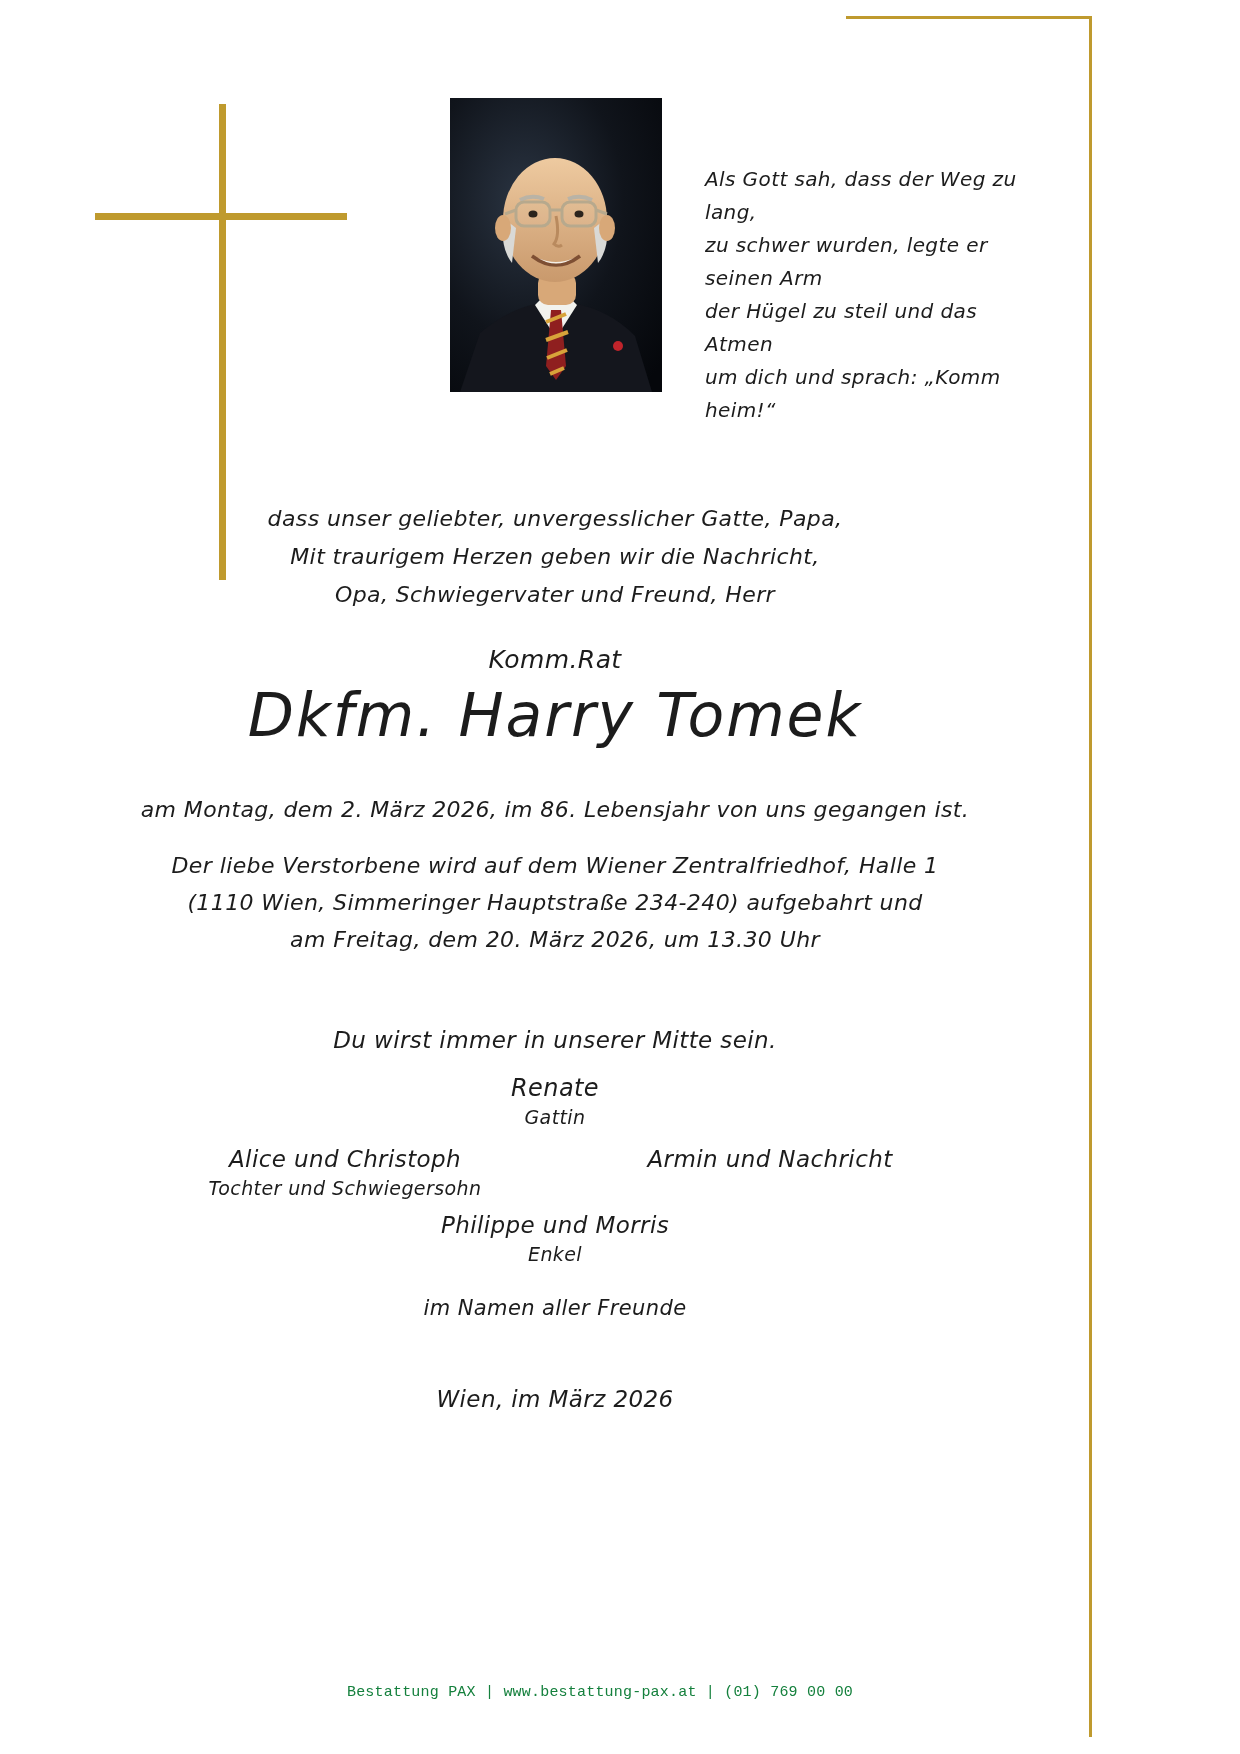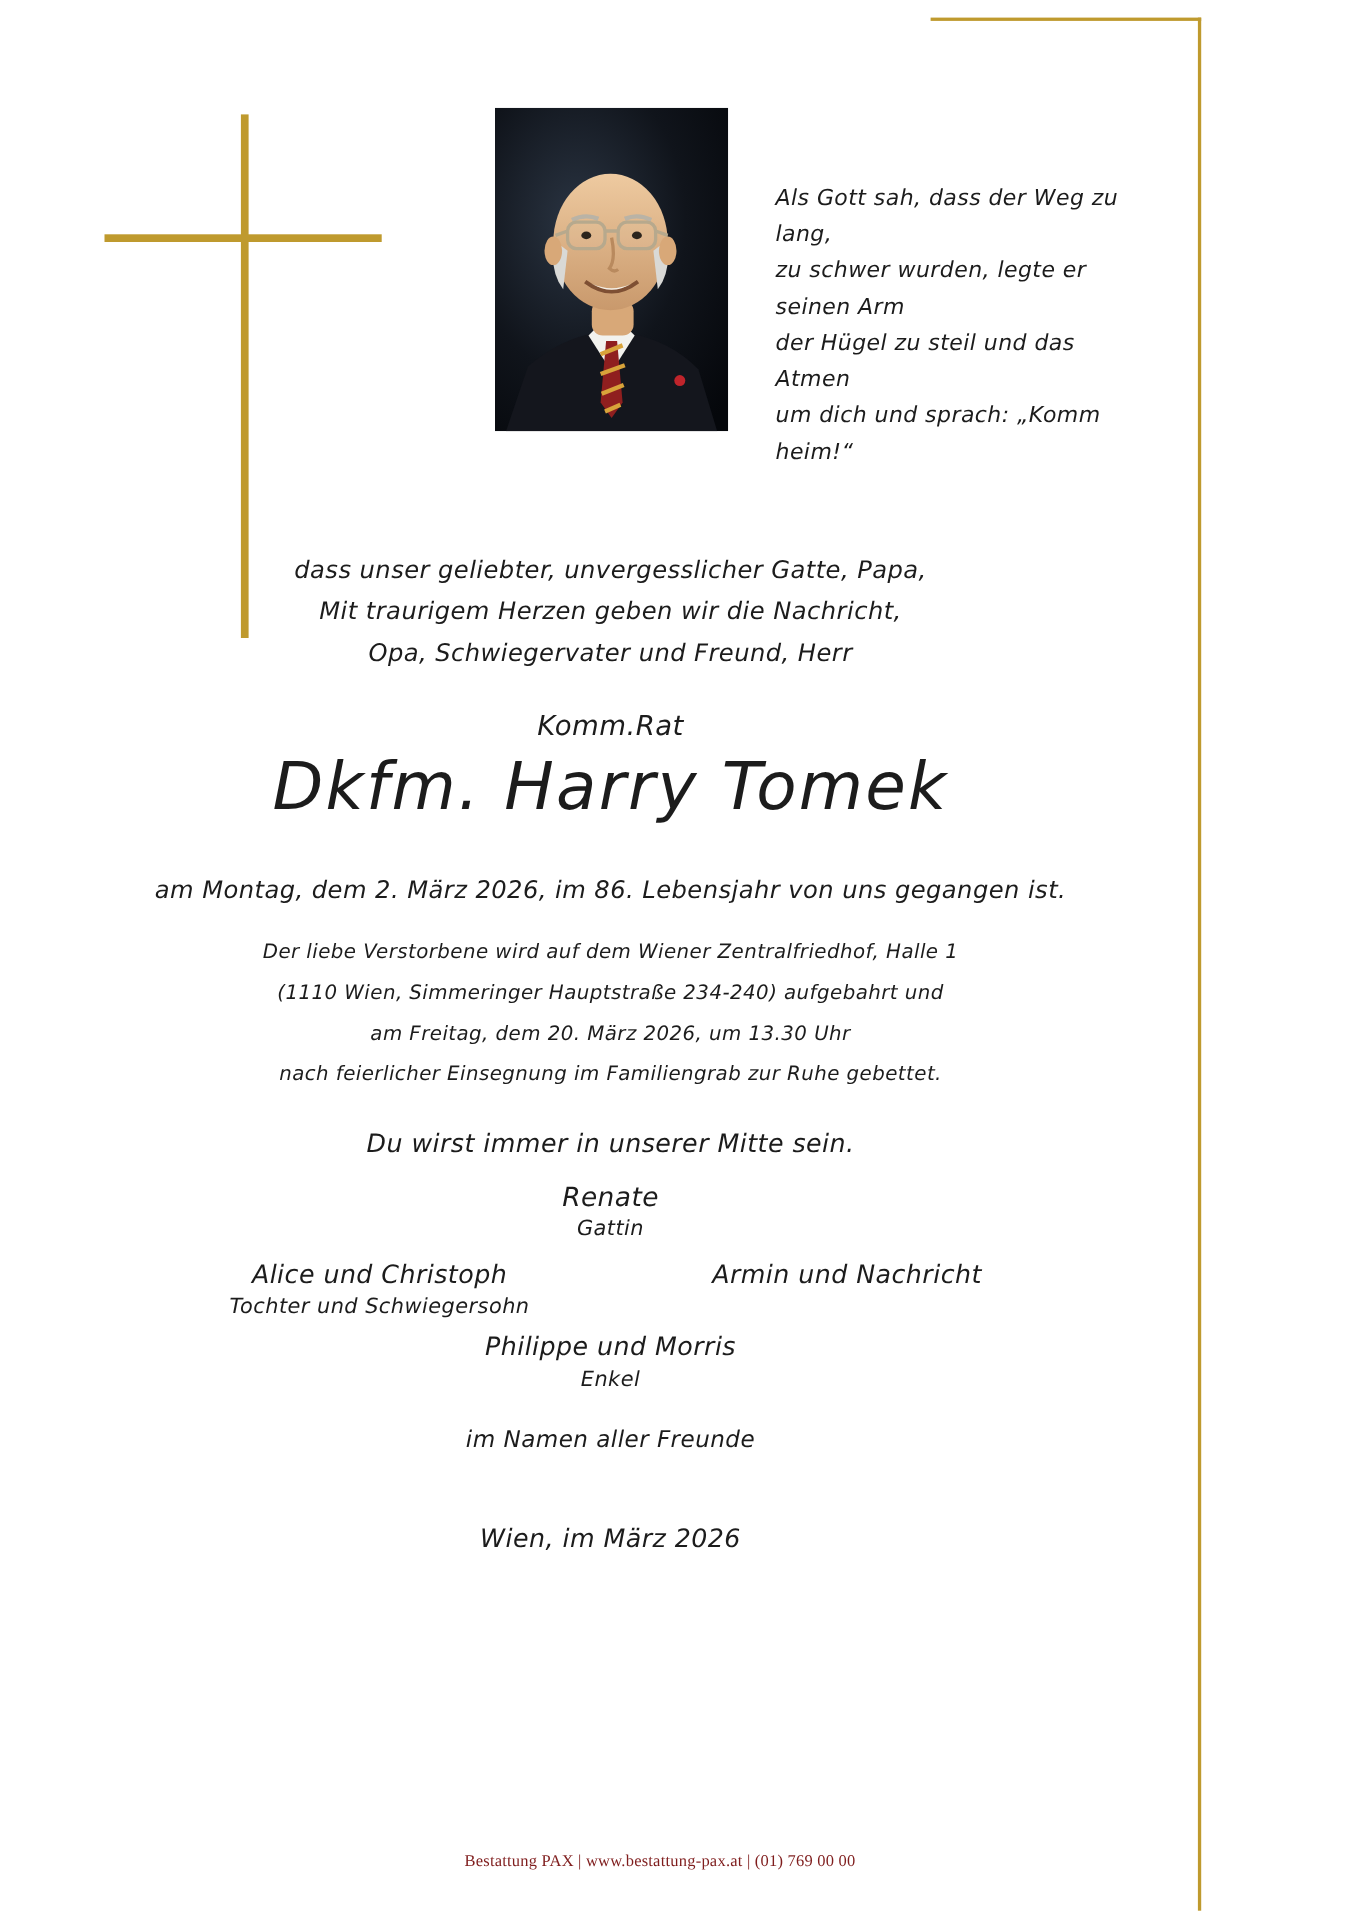--- a/index.html
+++ b/index.html
@@ -24,41 +24,41 @@
   .quote {
     position:absolute; left:705px; top:163px; width:340px;
     font-size:20px; line-height:33px; text-align:left;
   }
   .centerblock { position:absolute; left:0; width:1110px; text-align:center; }
 
   .intro     { top:500px;  font-size:22px; line-height:38px; }
   .honorific { top:645px;  font-size:25px; }
   .bigname   { top:680px;  font-size:60px; letter-spacing:2px; }
   .death     { top:797px;  font-size:22px; }
-  .funeral   { top:847px;  font-size:18px; line-height:37px; }
+  .funeral   { top:847px;  font-size:22px; line-height:37px; }
   .farewell  { top:1027px; font-size:23px; }
 
   .widow      { top:1072px; }
   .widow .nm  { font-size:24px; line-height:32px; }
   .widow .rl  { font-size:19px; line-height:26px; }
 
   .mcol { position:absolute; text-align:center; }
   .mcol .nm { font-size:23px; line-height:31px; }
   .mcol .rl { font-size:19px; line-height:26px; }
   .col-left  { left:180px; top:1144px; width:330px; }
   .col-right { left:600px; top:1144px; width:340px; }
   .col-mid   { left:0;     top:1210px; width:1110px; }
 
   .friends   { top:1296px; font-size:21px; }
   .placedate { top:1386px; font-size:23px; }
 
   .footer {
     position:absolute; left:0; top:1684px; width:1200px; text-align:center;
-    font-family:Liberation Serif, serif; font-size:15px; font-style:normal;
-    letter-spacing:0.2px; color:#7f1d1d;
+    font-family:Liberation Mono, monospace; font-size:15px; font-style:normal;
+    letter-spacing:0.2px; color:#15803d;
   }
 </style>
 </head>
 <body>
 
 <div class="page">
 
   <div class="gold goldline-top"></div>
   <div class="gold goldline-right"></div>
 
@@ -142,21 +142,20 @@
 
   <div class="centerblock honorific script">Komm.Rat</div>
   <div class="centerblock bigname script">Dkfm. Harry Tomek</div>
 
   <div class="centerblock death script">am Montag, dem 2. März 2026, im 86. Lebensjahr von uns gegangen ist.</div>
 
   <div class="centerblock funeral script">
     <div>Der liebe Verstorbene wird auf dem Wiener Zentralfriedhof, Halle 1</div>
     <div>(1110 Wien, Simmeringer Hauptstraße 234-240) aufgebahrt und</div>
     <div>am Freitag, dem 20. März 2026, um 13.30 Uhr</div>
-    <div>nach feierlicher Einsegnung im Familiengrab zur Ruhe gebettet.</div>
   </div>
 
   <div class="centerblock farewell script">Du wirst immer in unserer Mitte sein.</div>
 
   <div class="centerblock widow script">
     <div class="nm">Renate</div>
     <div class="rl">Gattin</div>
   </div>
 
   <div class="mcol col-left script">

